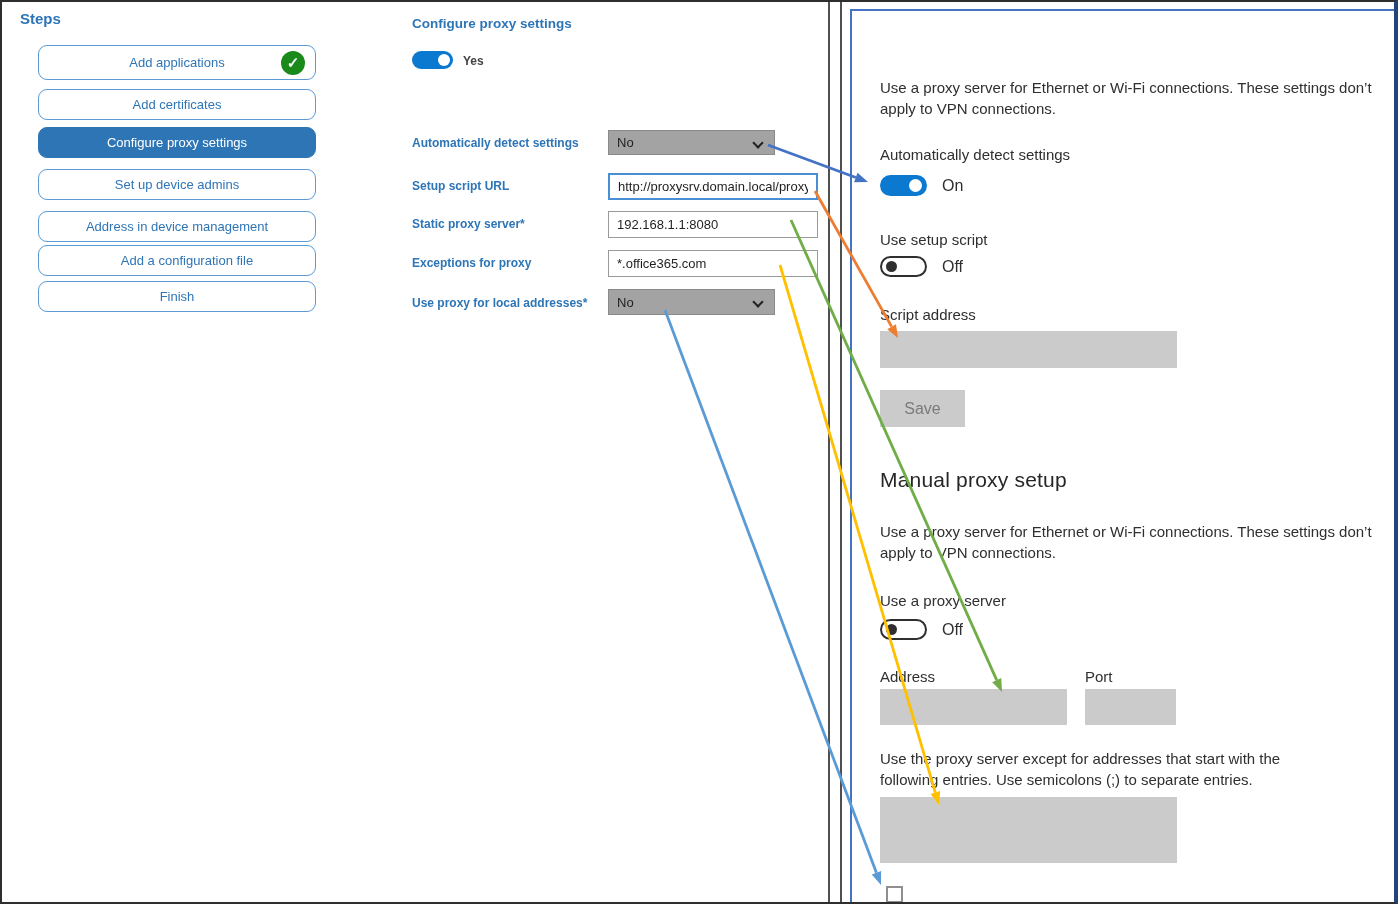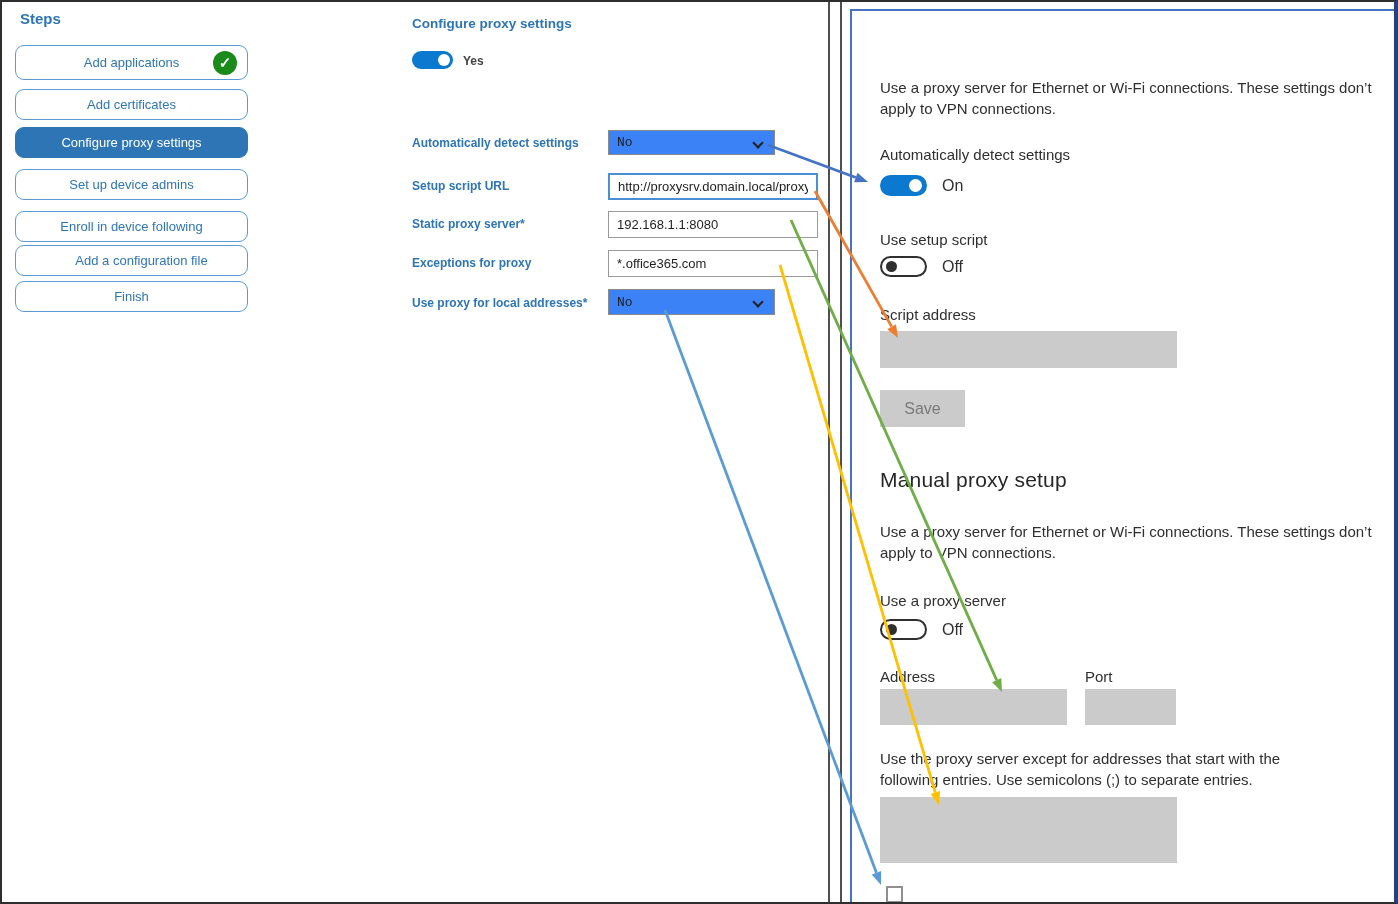--- a/index.html
+++ b/index.html
@@ -5,21 +5,21 @@
   * { margin:0; padding:0; box-sizing:border-box; }
   html,body { background:#fff; }
   body { font-family:"Liberation Sans", sans-serif; }
   .frame {
     position:relative; width:1398px; height:904px; background:#fff;
     border:2px solid #2e2e2e; border-right:4px solid #24427C; overflow:hidden;
   }
   
   .steps-title { position:absolute; left:18px; top:8px; font-size:15px; font-weight:bold; color:#2E75B6; }
   .step-btn {
-    position:absolute; left:13px; width:233px; height:31px;
+    position:absolute; left:36px; width:278px; height:31px;
     background:#fff; border:1px solid #5B9BD5; border-radius:9px;
     display:flex; align-items:center; justify-content:center;
     font-size:13px; color:#2E75B6; cursor:pointer;
   }
   .step-btn.b1 { top:43px; height:35px; }
   .step-btn.b2 { top:87px; }
   .step-btn.b3 { top:125px; }
   .step-btn.b4 { top:167px; }
   .step-btn.b5 { top:209px; }
   .step-btn.b6 { top:243px;padding-left:20px; }
@@ -38,22 +38,22 @@
   .tgl-sm .knob { position:absolute; right:3px; top:3px; width:12px; height:12px; border-radius:50%; background:#fff; }
   .yes-label { position:absolute; left:461px; top:52px; font-size:12px; font-weight:bold; color:#444; }
   .txt-input {
     position:absolute; left:606px; width:210px; height:27px;
     border:1px solid #9a9a9a; background:#fff; font-family:"Liberation Sans",sans-serif;
     font-size:13px; color:#1f1f1f; padding:0 8px; outline:none;
   }
   .txt-input.focused { border:2px solid #4a8fd3; }
   .dropdown {
     position:absolute; left:606px; width:167px; height:26px;
-    border:1px solid #8a8a8a; background:#3b82f6; display:flex; align-items:center;
-    font-size:13px; color:#1f1f1f; padding:0 8px; cursor:pointer;font-family:Liberation Mono, monospace;
+    border:1px solid #8a8a8a; background:#a3a3a3; display:flex; align-items:center;
+    font-size:13px; color:#1f1f1f; padding:0 8px; cursor:pointer;
   }
   .chev {
     position:absolute; right:12px; top:8px; width:8px; height:8px;
     border-right:2px solid #222; border-bottom:2px solid #222; transform:rotate(45deg);
   }
   
   .vdiv { position:absolute; top:0; width:2px; height:904px; background:#4f4f4f; }
   .vdiv.d1 { left:826px; } .vdiv.d2 { left:838px; }
   
   .panel {
@@ -94,21 +94,21 @@
   <div class="step-btn b2">
     <span>Add certificates</span>
   </div>
   <div class="step-btn b3 active">
     <span>Configure proxy settings</span>
   </div>
   <div class="step-btn b4">
     <span>Set up device admins</span>
   </div>
   <div class="step-btn b5">
-    <span>Enroll in device following</span>
+    <span>Address in device management</span>
   </div>
   <div class="step-btn b6">
     <span>Add a configuration file</span>
   </div>
   <div class="step-btn b7">
     <span>Finish</span>
   </div>
 
   <div class="form-title">Configure proxy settings</div>
   <span class="tgl tgl-sm">

